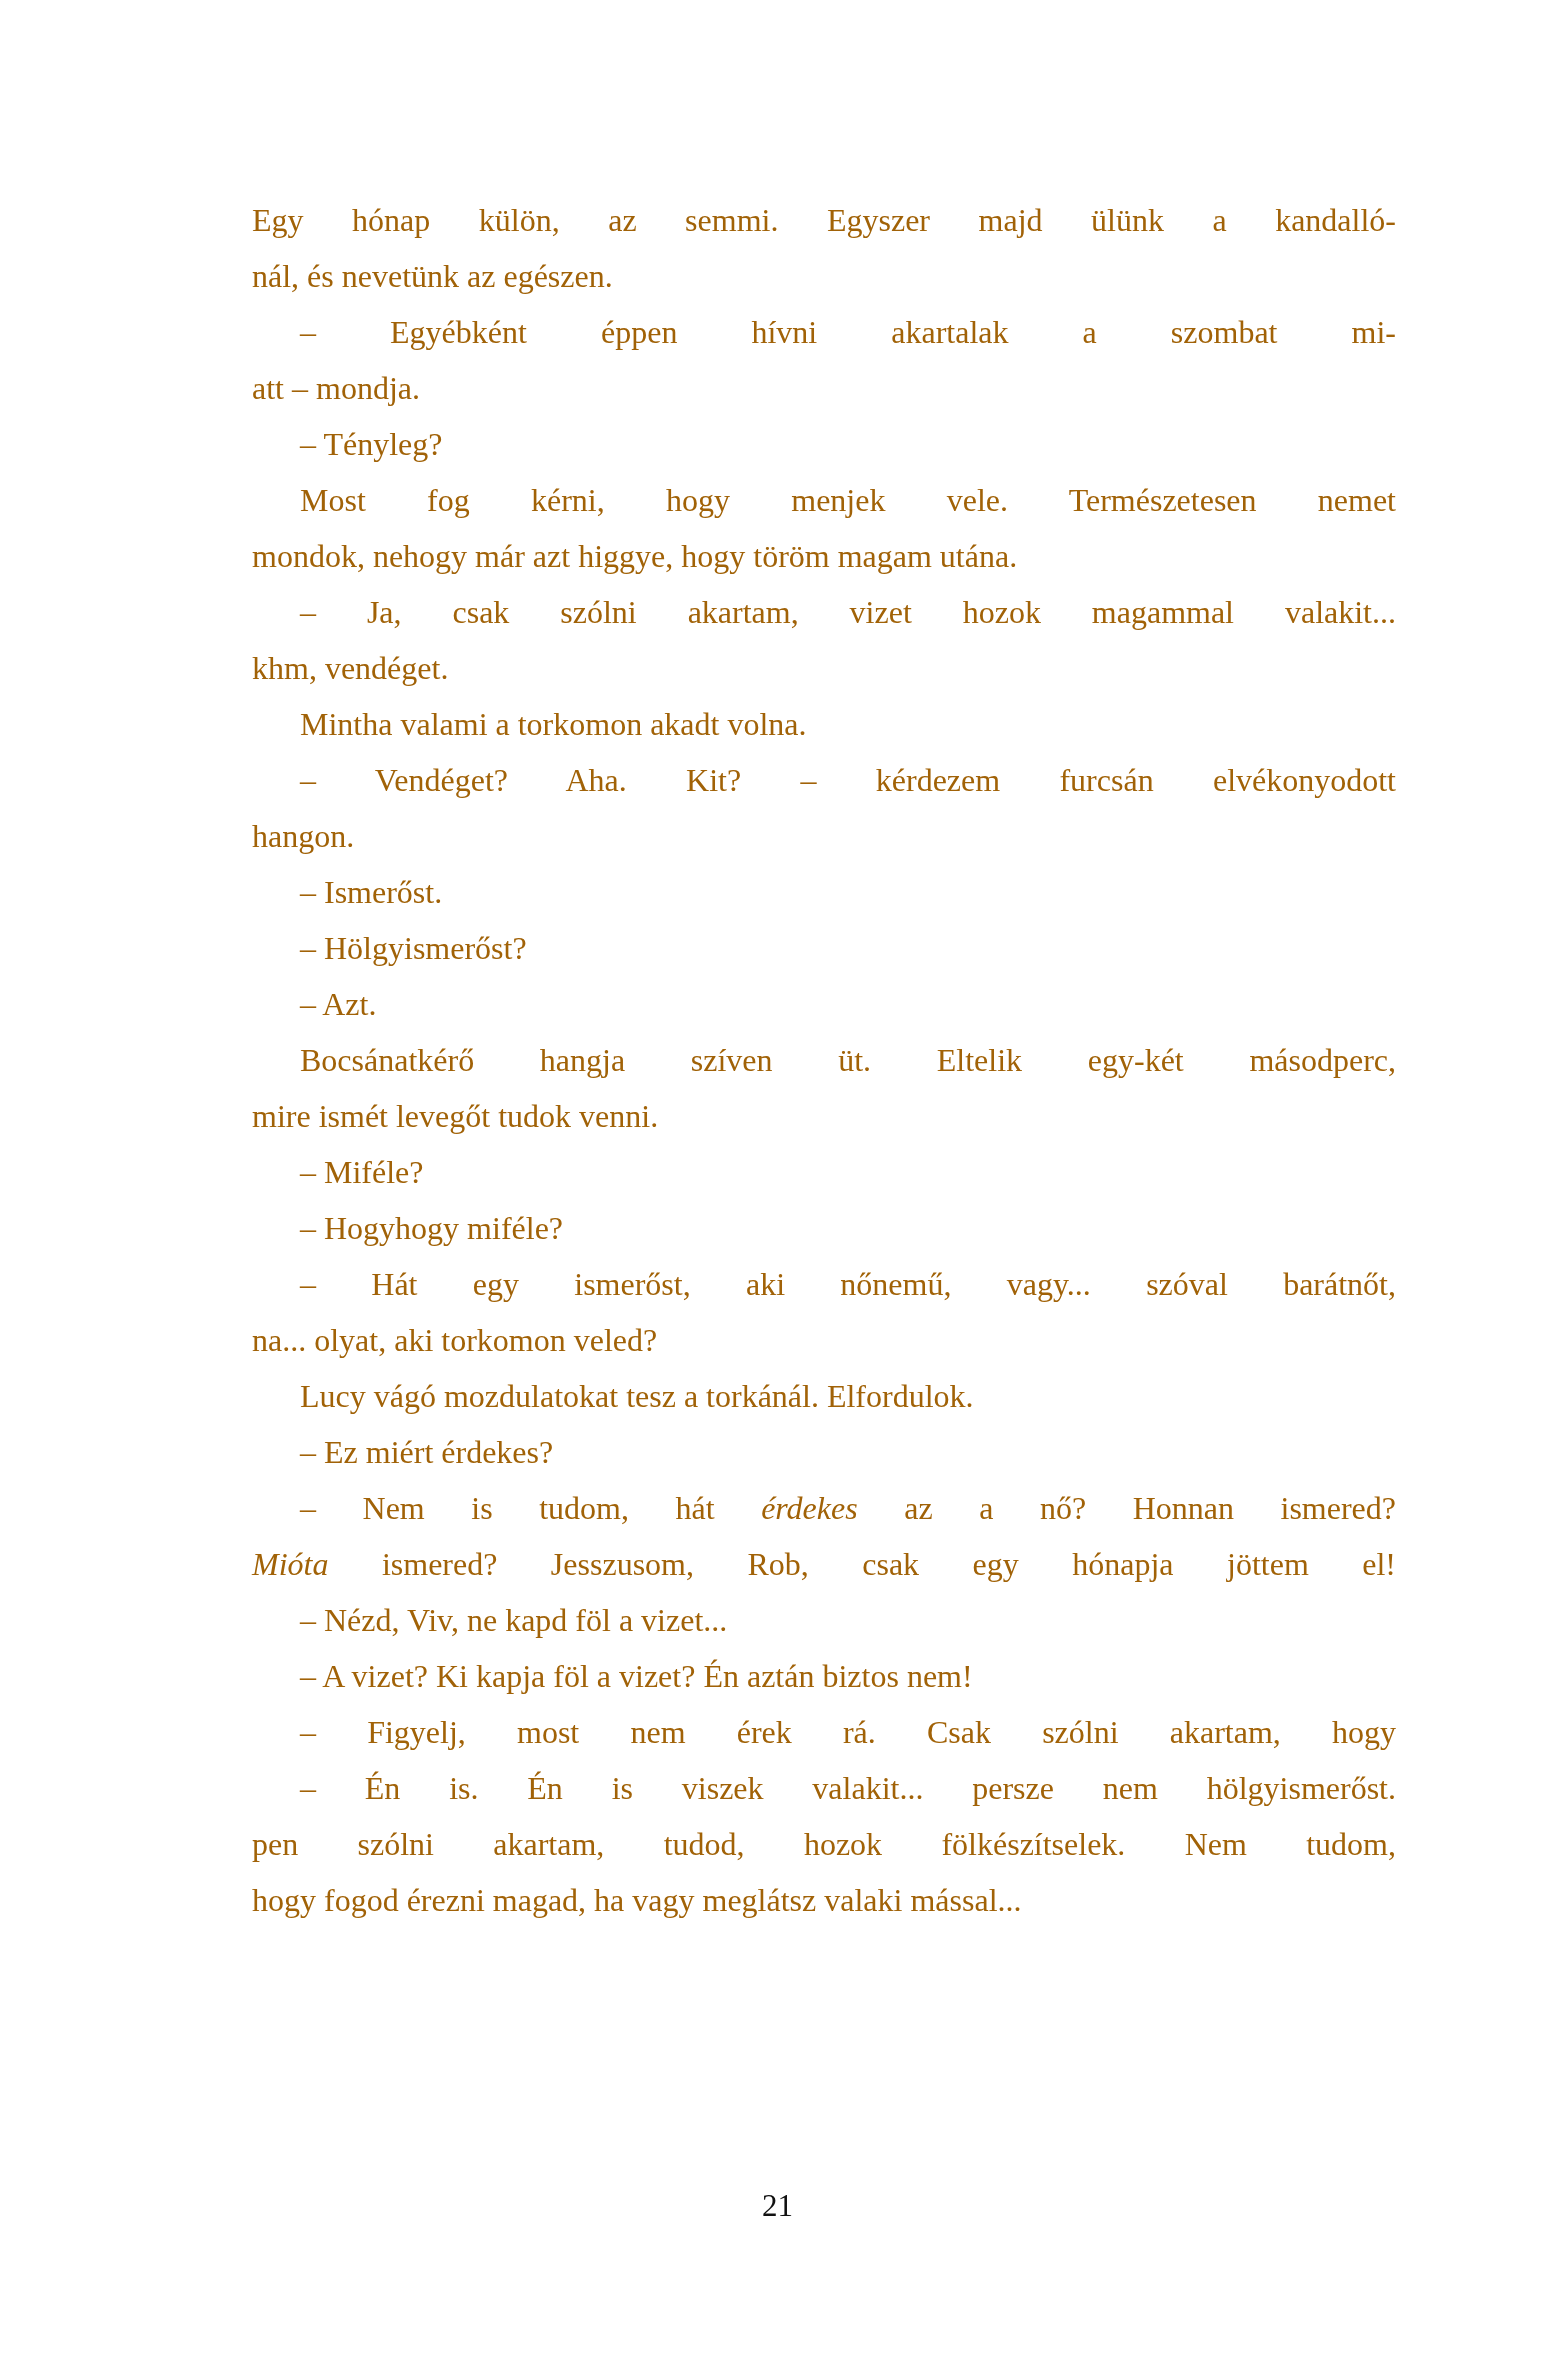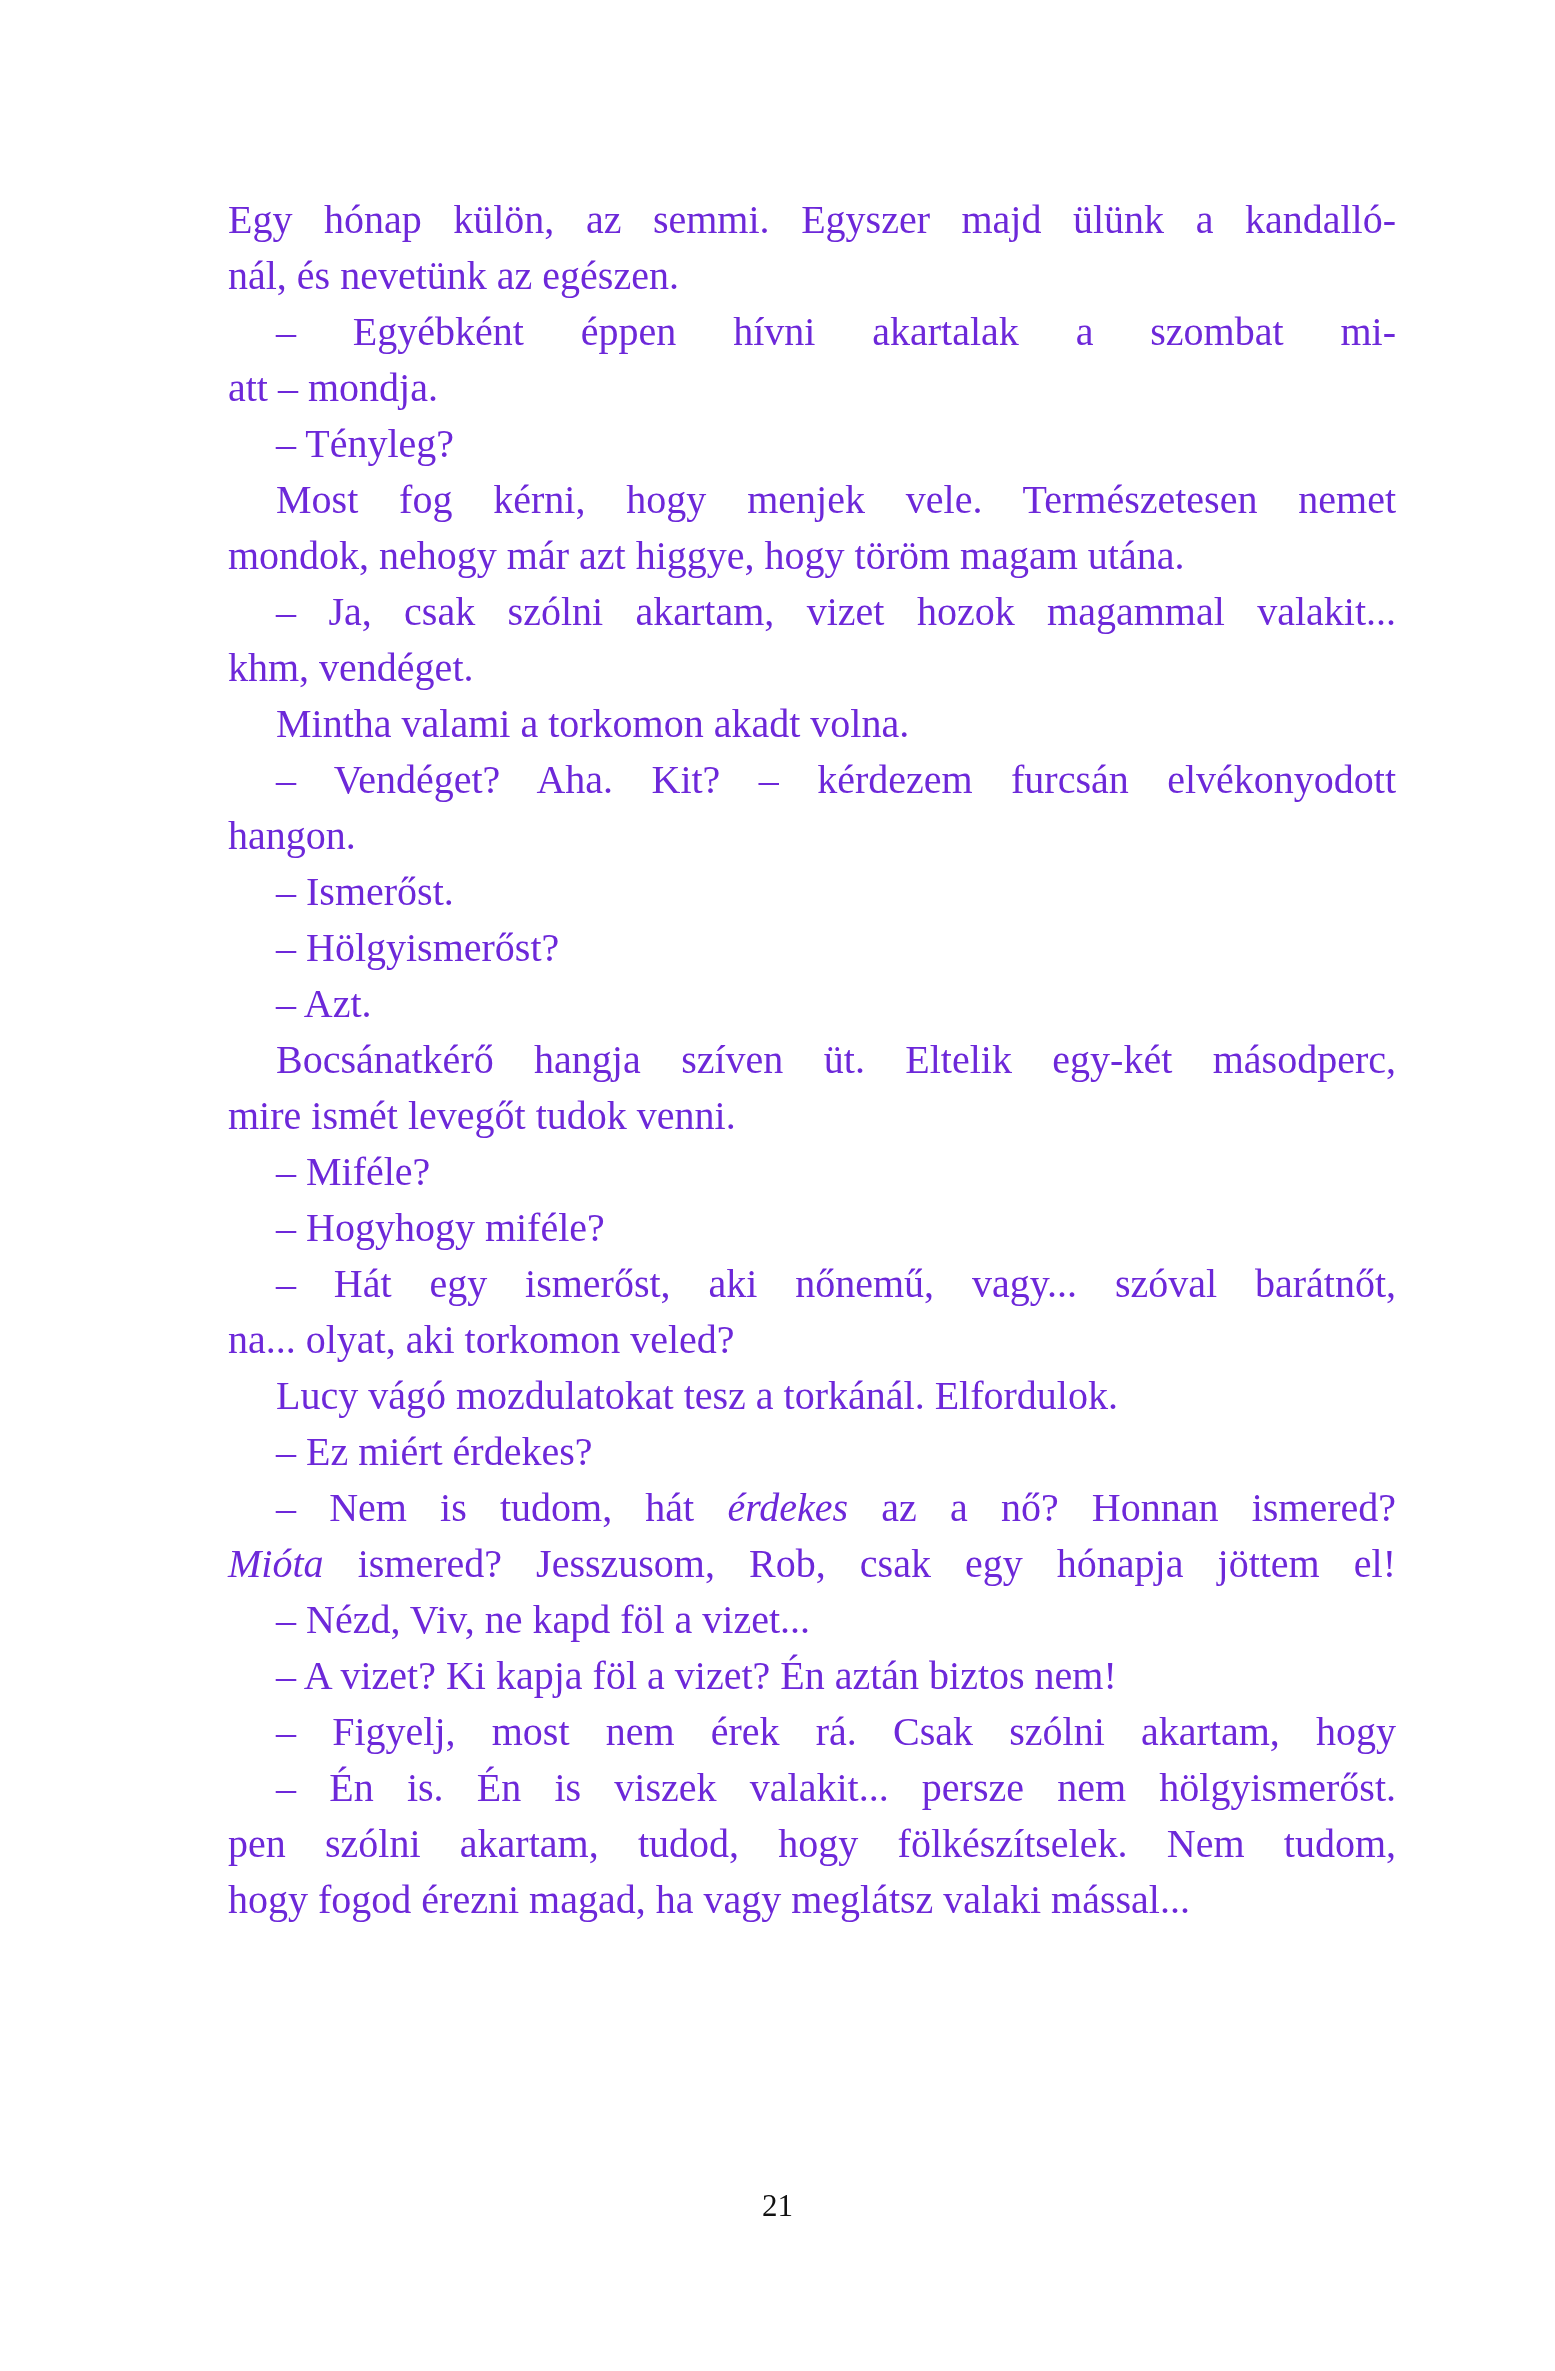--- a/index.html
+++ b/index.html
@@ -4,23 +4,24 @@
 <style>
   html, body { margin: 0; padding: 0; background: #ffffff; }
   body { width: 1555px; height: 2372px; position: relative; overflow: hidden; }
   .page { position: absolute; left: 0; top: 0; width: 1555px; height: 2372px; background: #fff; }
   .text-block { position: absolute; left: 228px; top: 192px; width: 1168px; }
   .line {
     position: relative;
     height: 56px;
     line-height: 56px;
     font-family: "Liberation Serif", "DejaVu Serif", serif;
-    font-size: 40px;
-    color: #6d28d9;
+    font-size: 32px;
+    color: #a16207;
     white-space: nowrap;
+    margin-left: 24px;
   }
   .line.just { text-align: justify; text-align-last: justify; }
   .line.indent { padding-left: 48px; }
   .line em { font-style: italic; }
   .page-number {
     position: absolute; left: 0; width: 1555px; top: 2188px;
     text-align: center;
     font-family: Liberation Serif, serif;
     font-size: 31px; color: #111;
   }
@@ -52,18 +53,18 @@
       <div class="line indent just">– Hát egy ismerőst, aki nőnemű, vagy... szóval barátnőt,</div>
       <div class="line">na... olyat, aki torkomon veled?</div>
       <div class="line indent">Lucy vágó mozdulatokat tesz a torkánál. Elfordulok.</div>
       <div class="line indent">– Ez miért érdekes?</div>
       <div class="line indent just">– Nem is tudom, hát <em>érdekes</em> az a nő? Honnan ismered?</div>
       <div class="line just"><em>Mióta</em> ismered? Jesszusom, Rob, csak egy hónapja jöttem el!</div>
       <div class="line indent">– Nézd, Viv, ne kapd föl a vizet...</div>
       <div class="line indent">– A vizet? Ki kapja föl a vizet? Én aztán biztos nem!</div>
       <div class="line indent just">– Figyelj, most nem érek rá. Csak szólni akartam, hogy</div>
       <div class="line indent just">– Én is. Én is viszek valakit... persze nem hölgyismerőst.</div>
-      <div class="line just">pen szólni akartam, tudod, hogy fölkészítselek. Nem tudom,</div>
+      <div class="line just">pen szólni akartam, tudod, hozok fölkészítselek. Nem tudom,</div>
       <div class="line">hogy fogod érezni magad, ha vagy meglátsz valaki mással...</div>
     </div>
   <div class="page-number">21</div>
 </div>
 
 
 </body></html>

